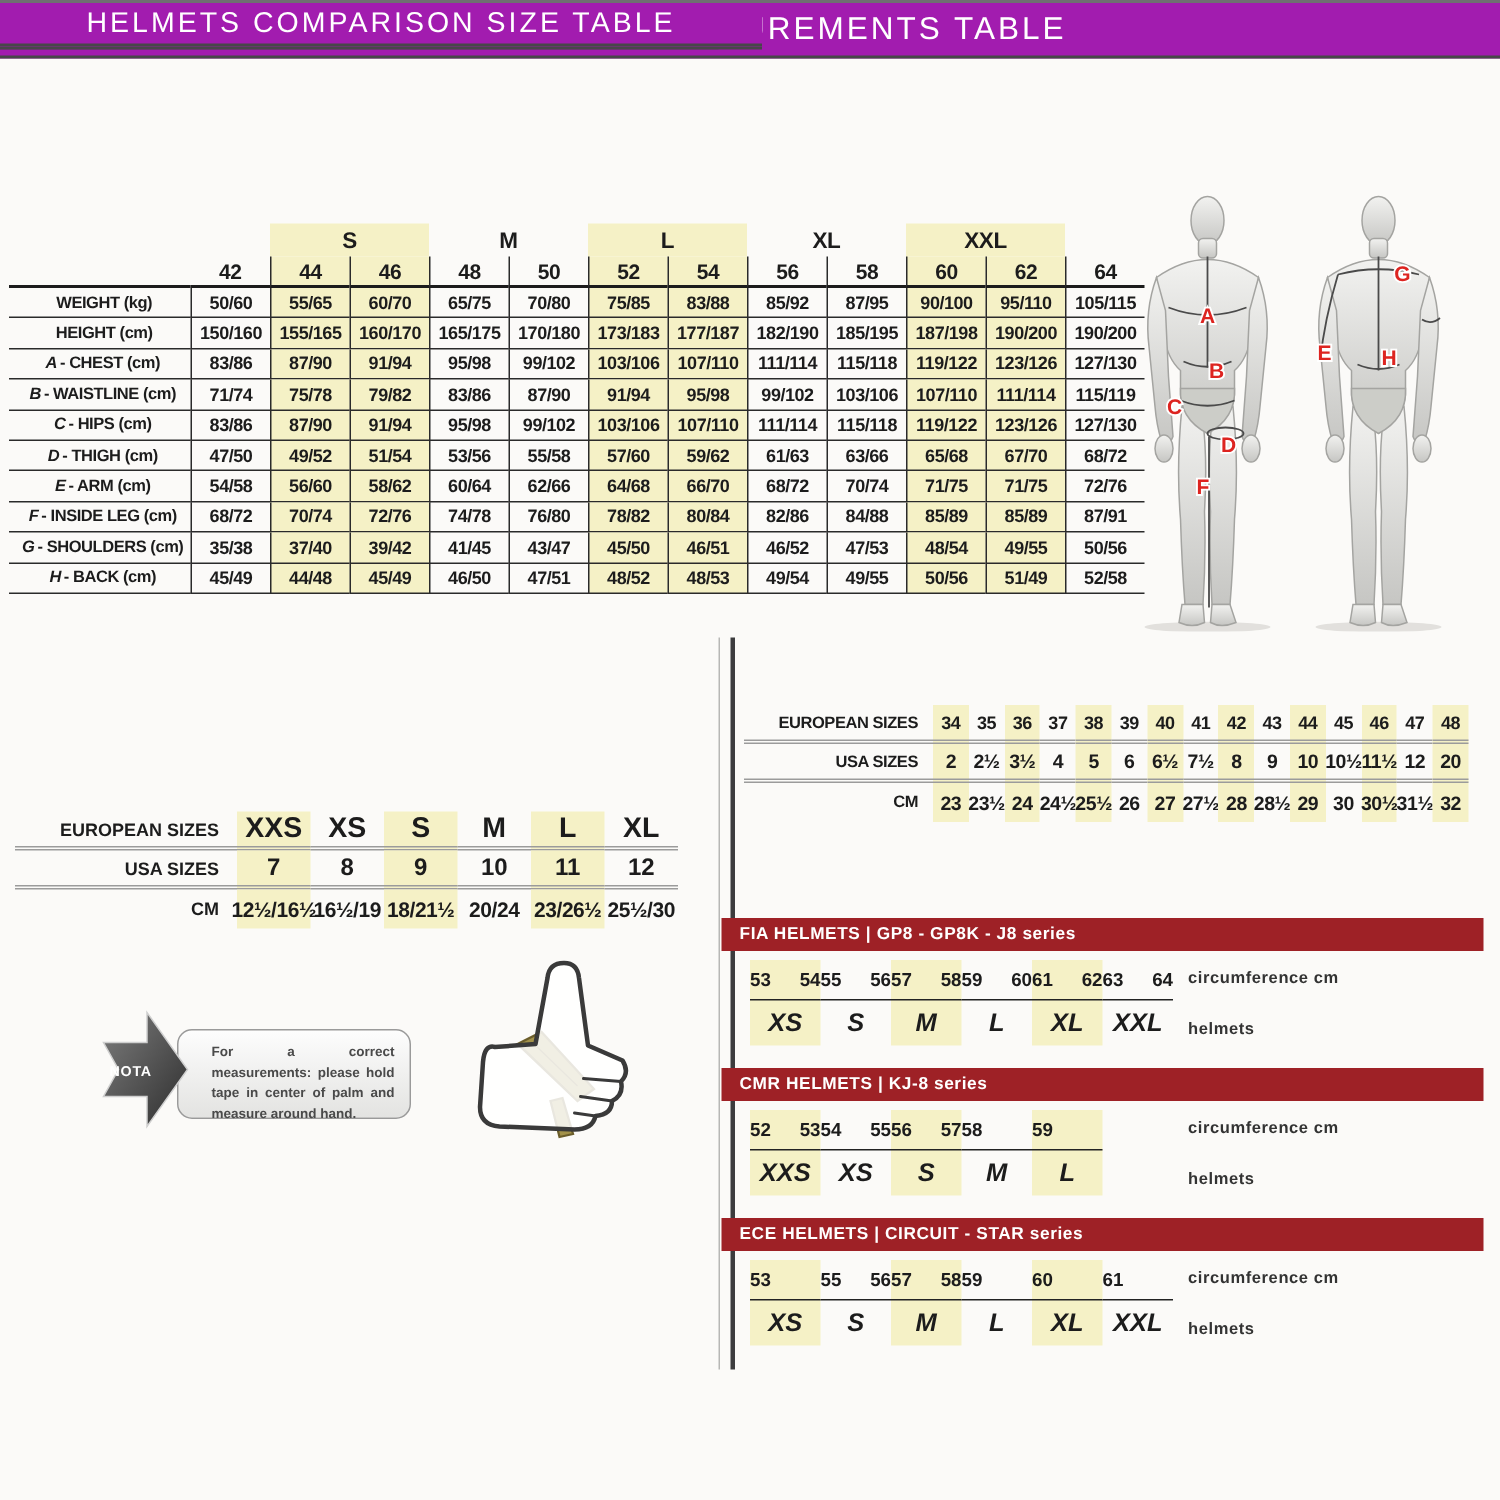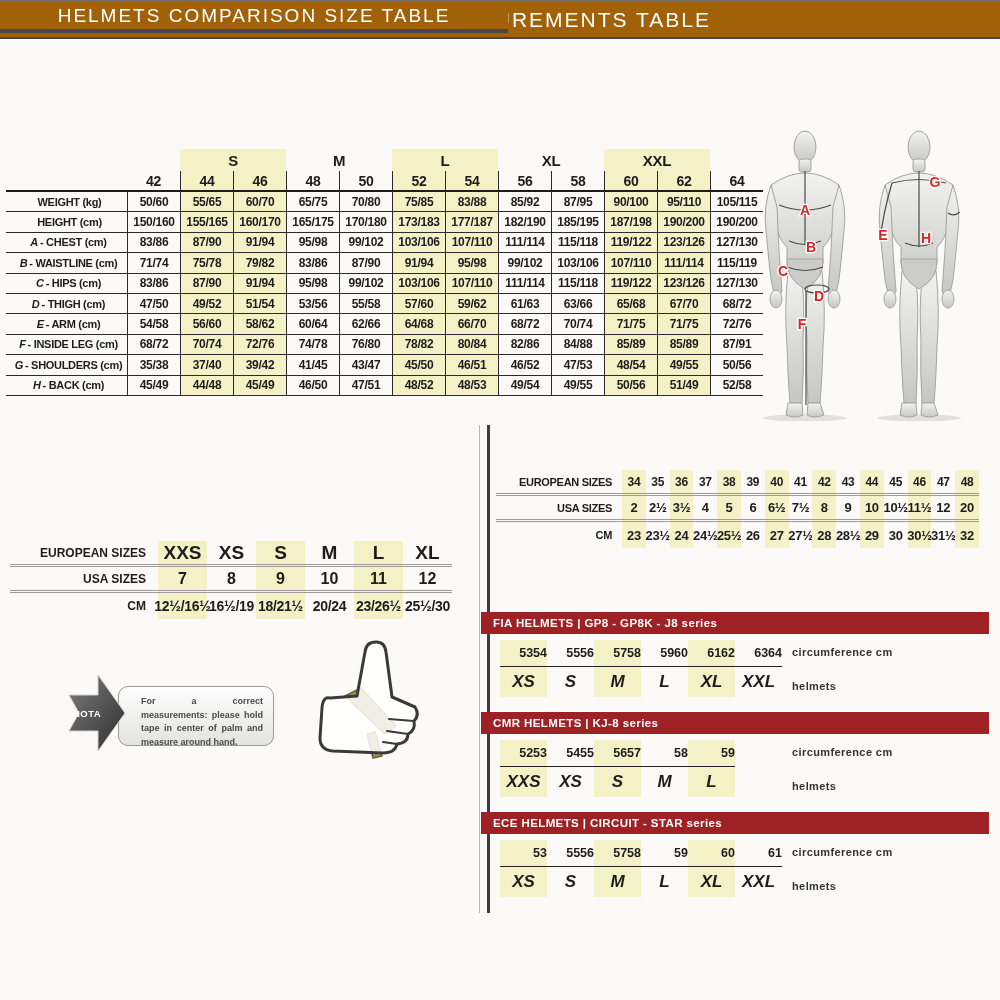--- a/index.html
+++ b/index.html
@@ -1,20 +1,20 @@
 <!DOCTYPE html>
 <html><head>
 <meta charset="utf-8">
 <style>
   html,body{margin:0;padding:0;}
   body{width:1000px;height:1000px;position:relative;background:#fbfaf8;
        font-family:"Liberation Sans",sans-serif;color:#1c1c1c;overflow:hidden;}
 
   
-  .bar{position:absolute;background:#a16207;color:#fff;display:flex;align-items:center;justify-content:center;
+  .bar{position:absolute;background:#a21caf;color:#fff;display:flex;align-items:center;justify-content:center;
        font-size:19px;letter-spacing:2px;font-weight:400;
        box-shadow:inset 0 2px 0 #6f6f71, inset 0 -2px 0 #474749;}
   #suit-header{left:0;top:80;width:1000px;height:39px;font-size:21px;}
   #gloves-header{left:0;top:425;width:479px;height:33px;}
   #shoes-header{left:492;top:425;width:508px;height:33px;}
   #helmets-header{left:492;top:578;width:508px;height:31px;}
 
   
   .vdiv-light{position:absolute;left:479px;top:425px;width:1px;height:488px;background:#b7b7b5;}
   .vdiv-dark{position:absolute;left:487px;top:425px;width:3px;height:488px;background:#3c3c3e;}
@@ -55,21 +55,21 @@
   #shoes-grid>div{display:flex;align-items:center;justify-content:center;font-weight:bold;letter-spacing:-0.3px;}
   .shlab{justify-content:flex-end !important;padding-right:10px;font-size:11px;letter-spacing:0;}
   .s0{font-size:12px;}
   .s1,.s2{font-size:13px;}
 
   
   .redbar{position:absolute;left:481px;width:508px;height:22px;background:#9e2126;color:#fff;
           font-weight:bold;font-size:11.5px;letter-spacing:0.4px;display:flex;align-items:center;padding-left:12px;box-sizing:border-box;}
   .hblocks{position:absolute;left:500px;display:flex;}
   .hb{width:47px;}
-  .hb .circ{height:26px;display:flex;align-items:center;justify-content:flex-end;font-weight:bold;font-size:12.5px;}
+  .hb .circ{height:26px;display:flex;align-items:center;justify-content:space-between;font-weight:bold;font-size:12.5px;}
   .hb .hsize{height:30px;display:flex;align-items:center;justify-content:center;
              font-weight:bold;font-style:italic;font-size:17px;border-top:1px solid #222;}
   .sidelab{position:absolute;left:792px;font-weight:bold;font-size:11px;color:#333;letter-spacing:0.4px;}
 
   
   #nota-bubble{position:absolute;left:118px;top:686px;width:156px;height:60px;border:1.5px solid #9a9a9a;
                border-radius:10px;background:linear-gradient(#fdfdfd,#e3e3e1);box-sizing:border-box;
                padding:8px 10px 6px 22px;}
   #nota-text{font-size:9px;font-weight:bold;color:#4a4a4a;line-height:1.5;text-align:justify;}
   #nota-arrow{position:absolute;left:68px;top:672px;}

